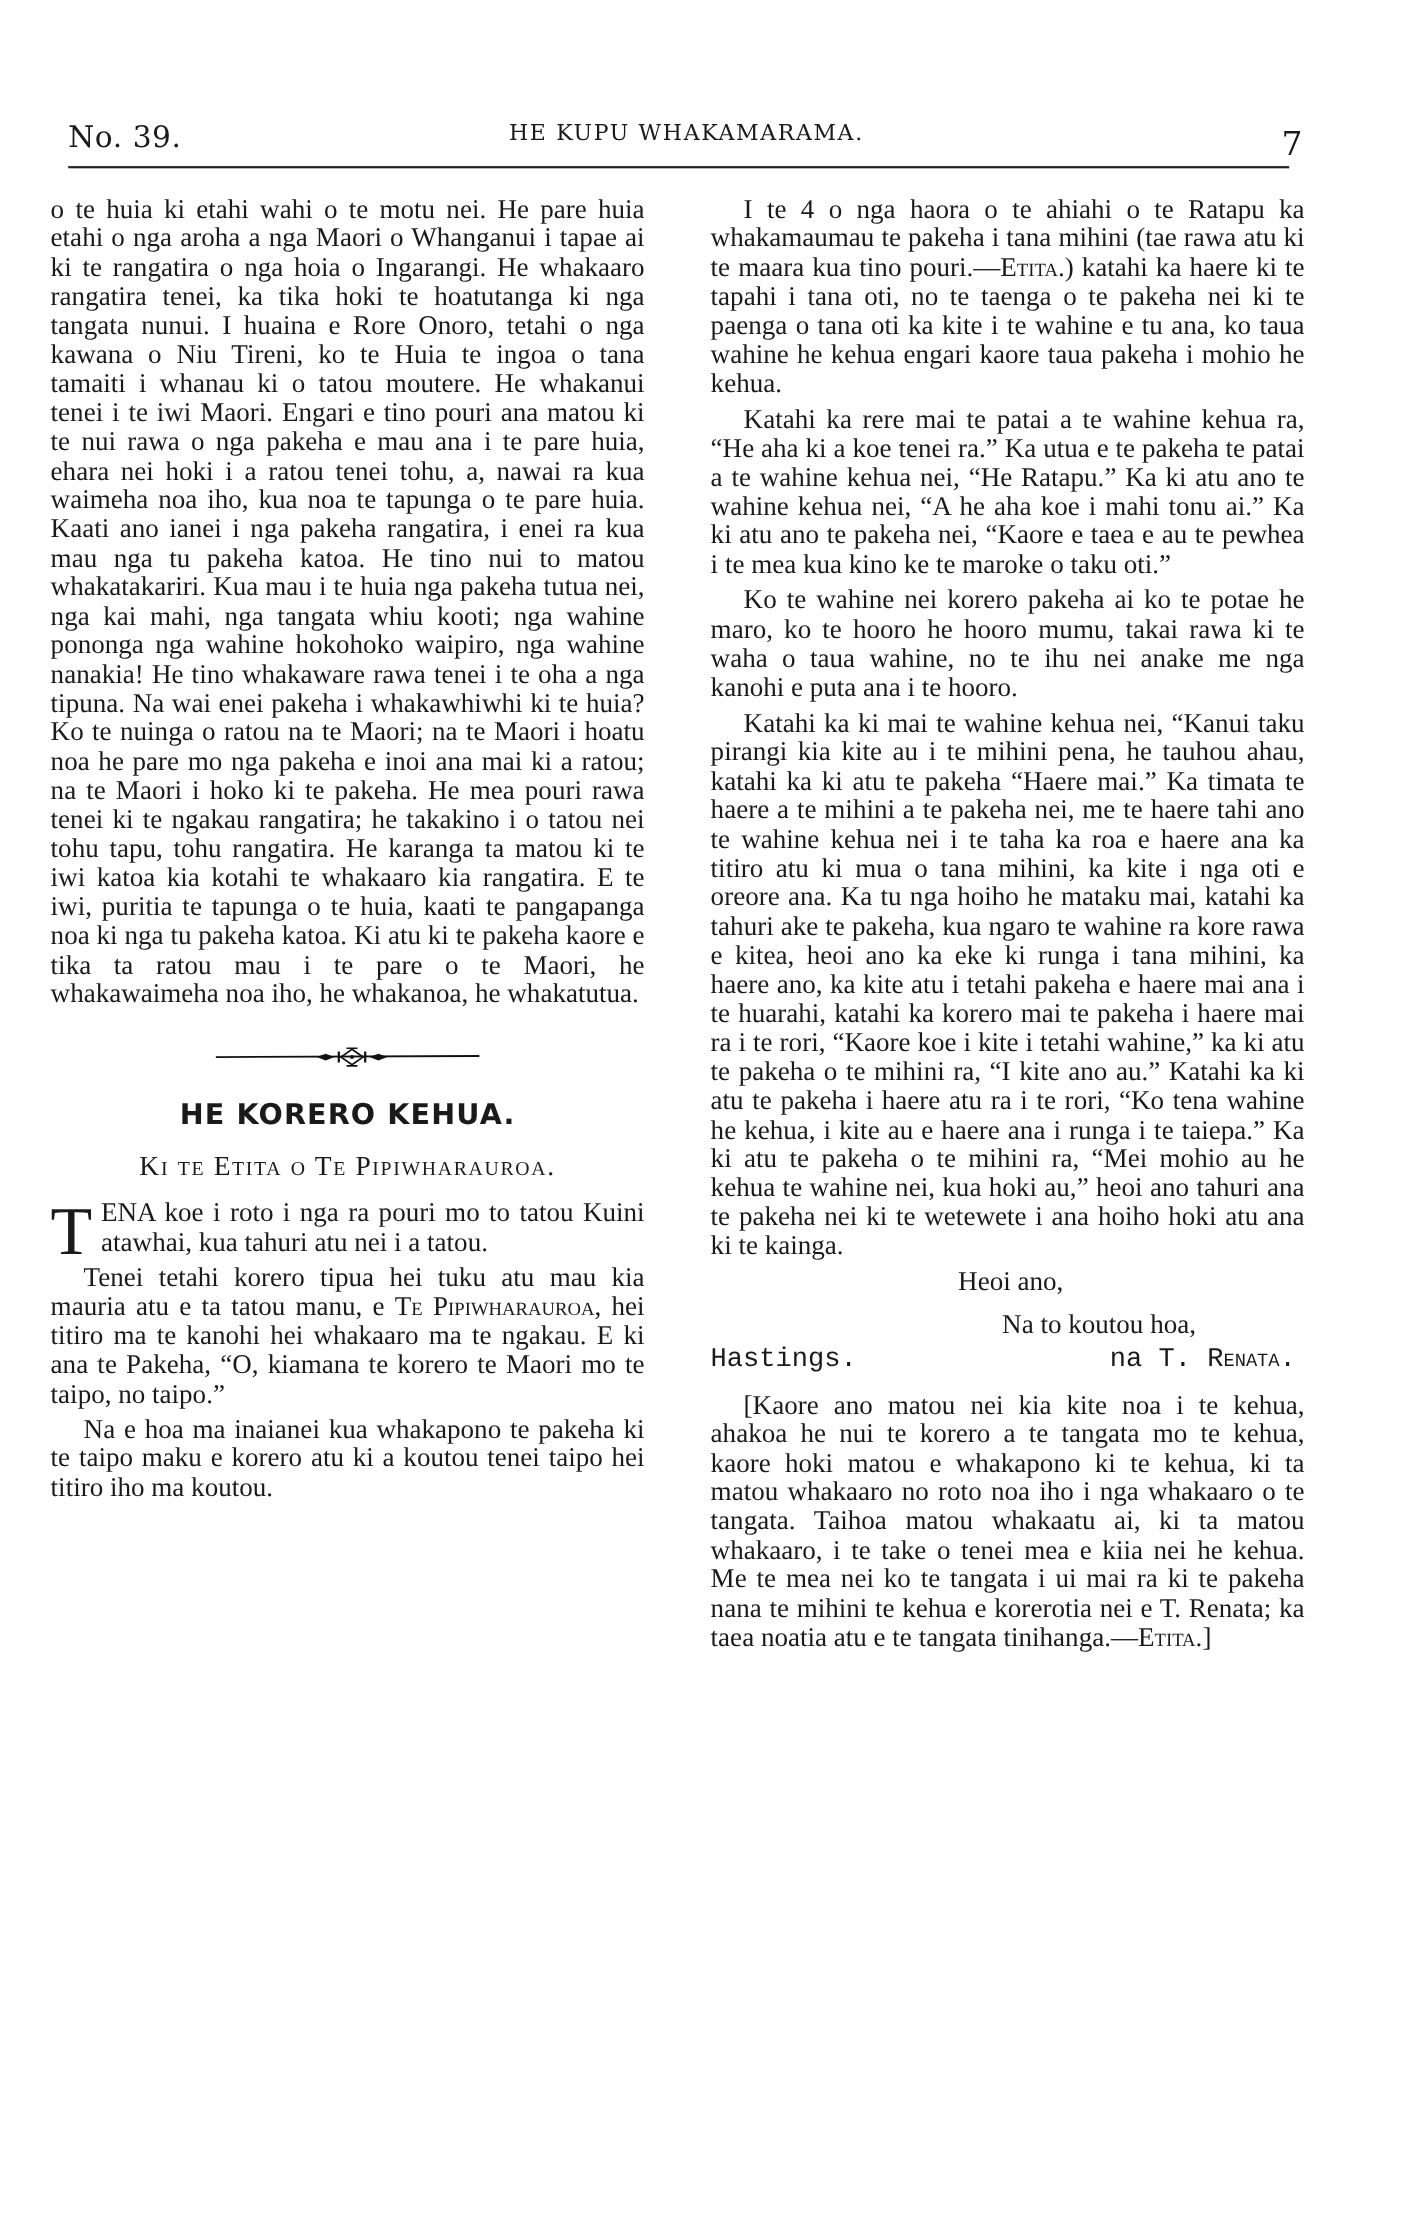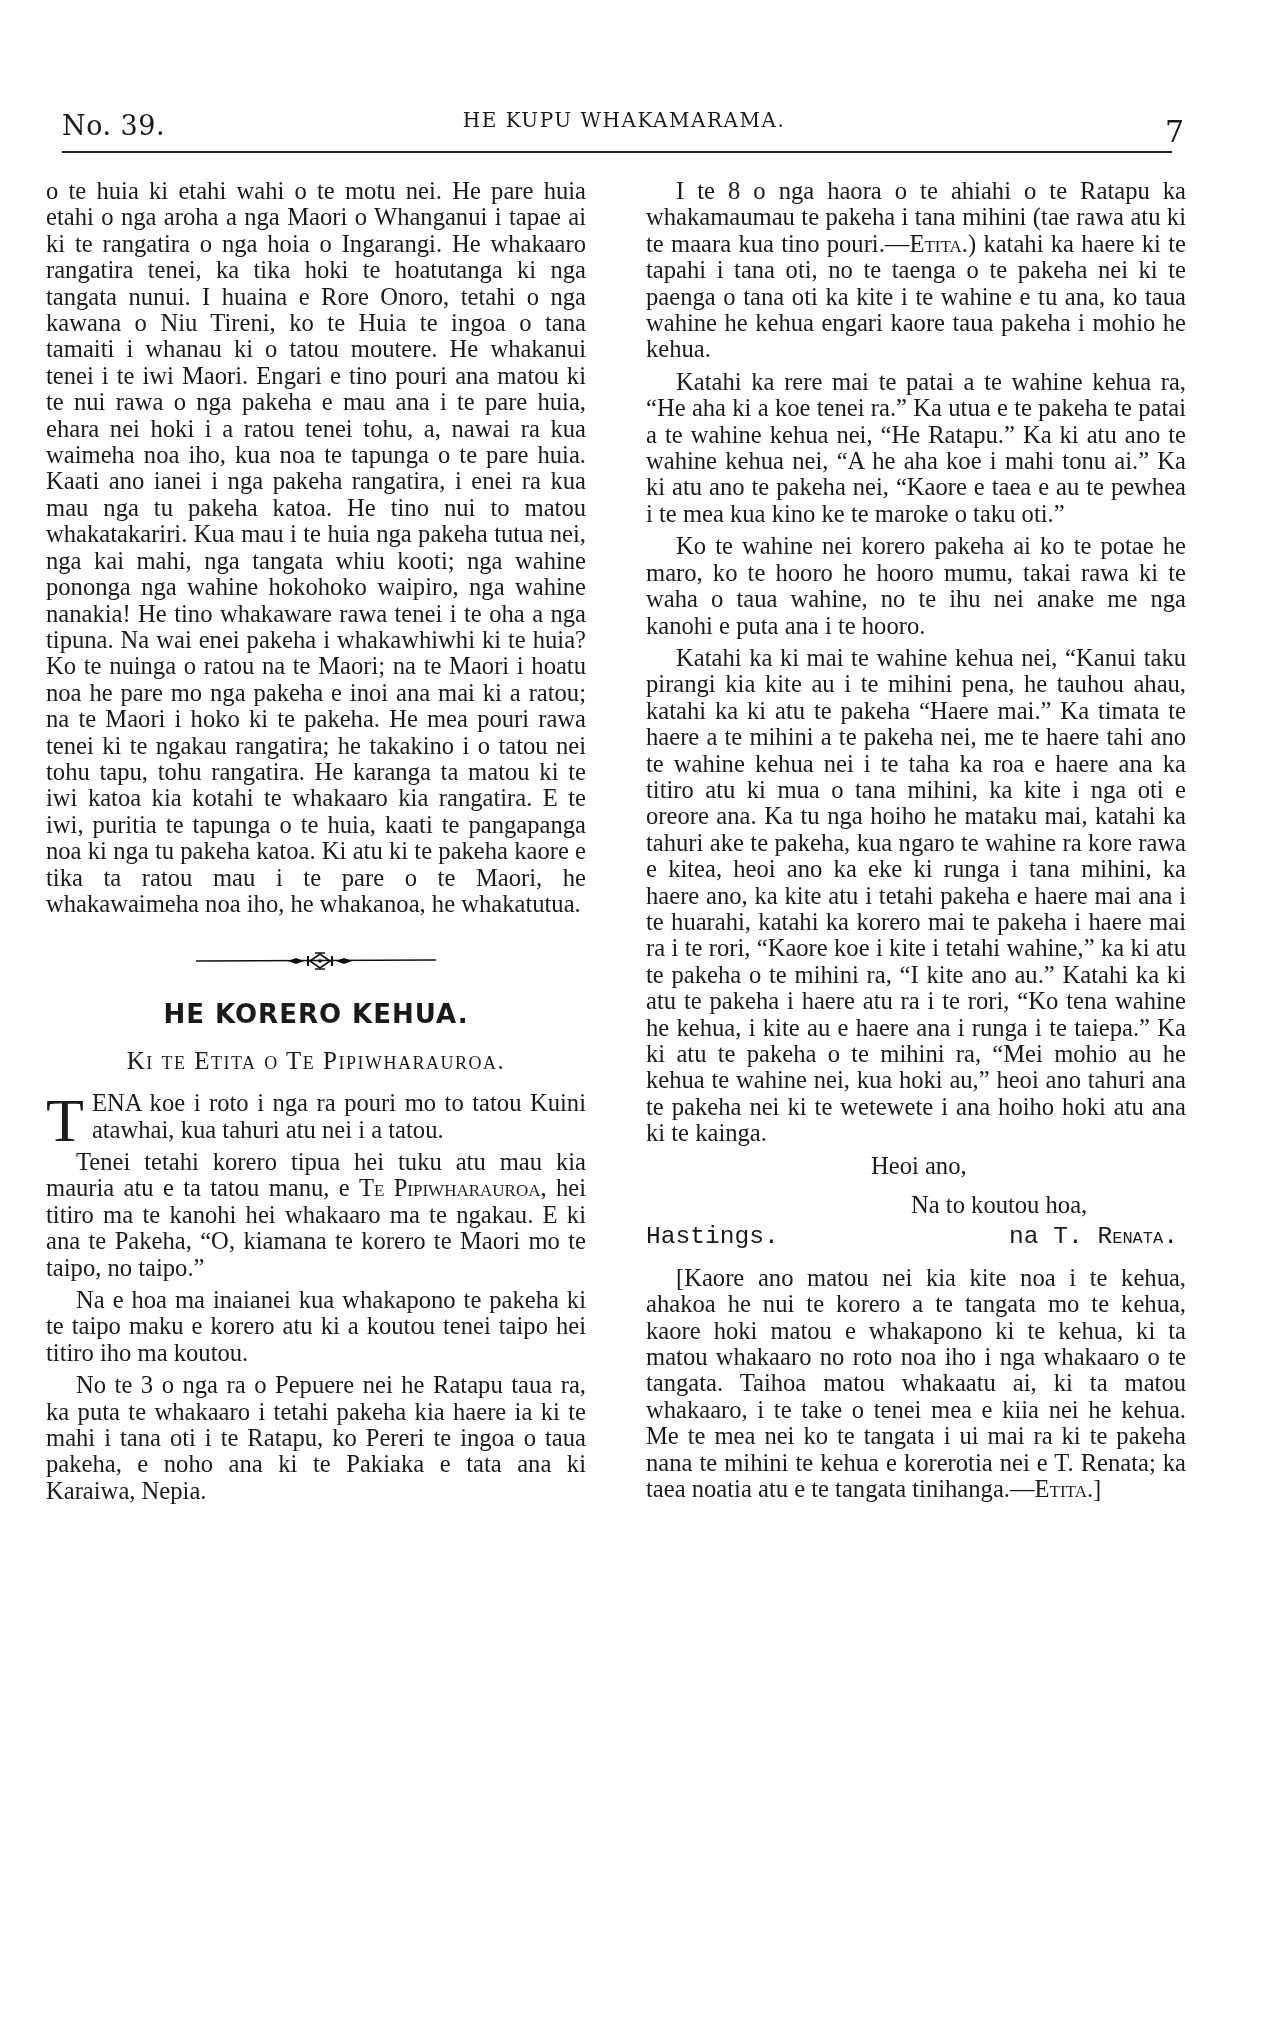--- a/index.html
+++ b/index.html
@@ -54,25 +54,24 @@
         <line x1="119" y1="2" x2="129" y2="2" stroke="#111" stroke-width="1.5"></line>
         <line x1="119" y1="18" x2="129" y2="18" stroke="#111" stroke-width="1.5"></line>
       </svg>
 
       <div class="art-title">HE KORERO KEHUA.</div>
       <div class="art-sub">Ki te Etita o Te Pipiwharauroa.</div>
 
       <p class="dropcap-par"><span class="dropcap">T</span><span>ENA koe i roto i nga ra pouri mo to tatou Kuini atawhai, kua tahuri atu nei i a tatou.</span></p>
       <p><span>Tenei tetahi korero tipua hei tuku atu mau kia mauria atu e ta tatou manu, e </span><span class="sc">Te Pipi­wharauroa</span><span>, hei titiro ma te kanohi hei whaka­aro ma te ngakau. E ki ana te Pakeha, “O, kiamana te korero te Maori mo te taipo, no taipo.”</span></p>
       <p>Na e hoa ma inaianei kua whakapono te pakeha ki te taipo maku e korero atu ki a koutou tenei taipo hei titiro iho ma koutou.</p>
-      <p>No te 3 o nga ra o Pepuere nei he Ratapu taua ra, ka puta te whakaaro i tetahi pakeha kia haere ia ki te mahi i tana oti i te Ratapu, ko Pereri te ingoa o taua pakeha, e noho ana ki te Pakiaka e tata ana ki Karaiwa, Nepia.</p>
     </div>
 
     <div class="col right">
-      <p><span>I te 8 o nga haora o te ahiahi o te Ratapu ka whakamaumau te pakeha i tana mihini (tae rawa atu ki te maara kua tino pouri.—</span><span class="sc">Etita</span><span>.) katahi ka haere ki te tapahi i tana oti, no te taenga o te pakeha nei ki te paenga o tana oti ka kite i te wahine e tu ana, ko taua wahine he ke­hua engari kaore taua pakeha i mohio he kehua.</span></p>
+      <p><span>I te 4 o nga haora o te ahiahi o te Ratapu ka whakamaumau te pakeha i tana mihini (tae rawa atu ki te maara kua tino pouri.—</span><span class="sc">Etita</span><span>.) katahi ka haere ki te tapahi i tana oti, no te taenga o te pakeha nei ki te paenga o tana oti ka kite i te wahine e tu ana, ko taua wahine he ke­hua engari kaore taua pakeha i mohio he kehua.</span></p>
       <p>Katahi ka rere mai te patai a te wahine kehua ra, “He aha ki a koe tenei ra.” Ka utua e te pakeha te patai a te wahine kehua nei, “He Ratapu.” Ka ki atu ano te wahine kehua nei, “A he aha koe i mahi tonu ai.” Ka ki atu ano te pakeha nei, “Kaore e taea e au te pewhea i te mea kua kino ke te maroke o taku oti.”</p>
       <p>Ko te wahine nei korero pakeha ai ko te potae he maro, ko te hooro he hooro mumu, takai rawa ki te waha o taua wahine, no te ihu nei anake me nga kanohi e puta ana i te hooro.</p>
       <p>Katahi ka ki mai te wahine kehua nei, “Kanui taku pirangi kia kite au i te mihini pena, he tauhou ahau, katahi ka ki atu te pakeha “Haere mai.” Ka timata te haere a te mihini a te pakeha nei, me te haere tahi ano te wahine kehua nei i te taha ka roa e haere ana ka titiro atu ki mua o tana mihini, ka kite i nga oti e oreore ana. Ka tu nga hoiho he mataku mai, katahi ka tahuri ake te pakeha, kua ngaro te wahine ra kore rawa e kitea, heoi ano ka eke ki runga i tana mihini, ka haere ano, ka kite atu i tetahi pakeha e haere mai ana i te huarahi, katahi ka korero mai te pakeha i haere mai ra i te rori, “Kaore koe i kite i tetahi wahine,” ka ki atu te pakeha o te mihini ra, “I kite ano au.” Katahi ka ki atu te pakeha i haere atu ra i te rori, “Ko tena wahine he kehua, i kite au e haere ana i runga i te taiepa.” Ka ki atu te pakeha o te mihini ra, “Mei mohio au he kehua te wahine nei, kua hoki au,” heoi ano tahuri ana te pakeha nei ki te wetewete i ana hoiho hoki atu ana ki te kainga.</p>
       <p class="closing">
         <span class="c1">Heoi ano,</span>
         <span class="c2">Na to koutou hoa,</span>
       </p>
       <p class="sigline">
         <span>Hastings.</span>
         <span class="sig"><span>na T. </span><span class="sc">Renata</span><span>.</span></span>

